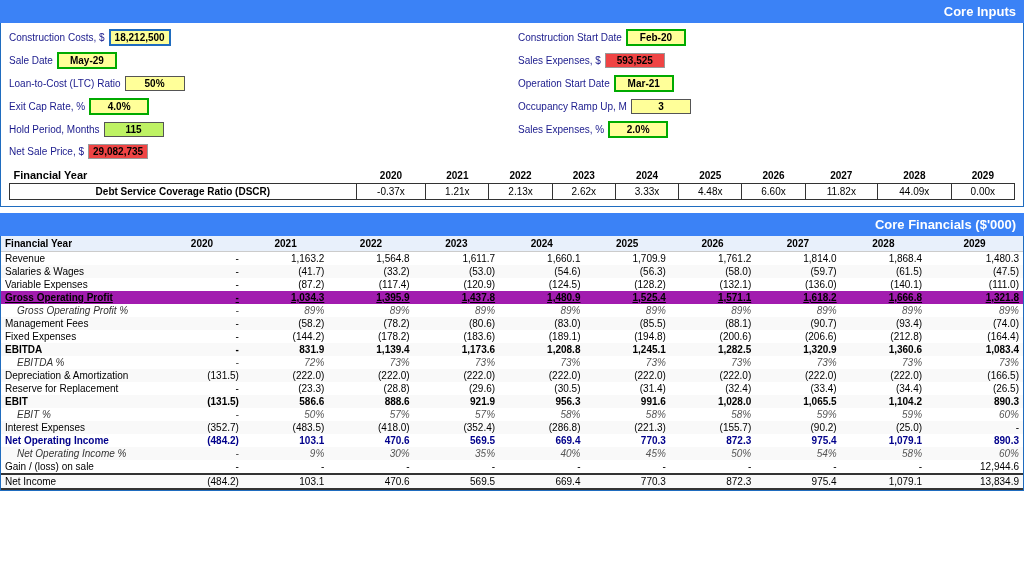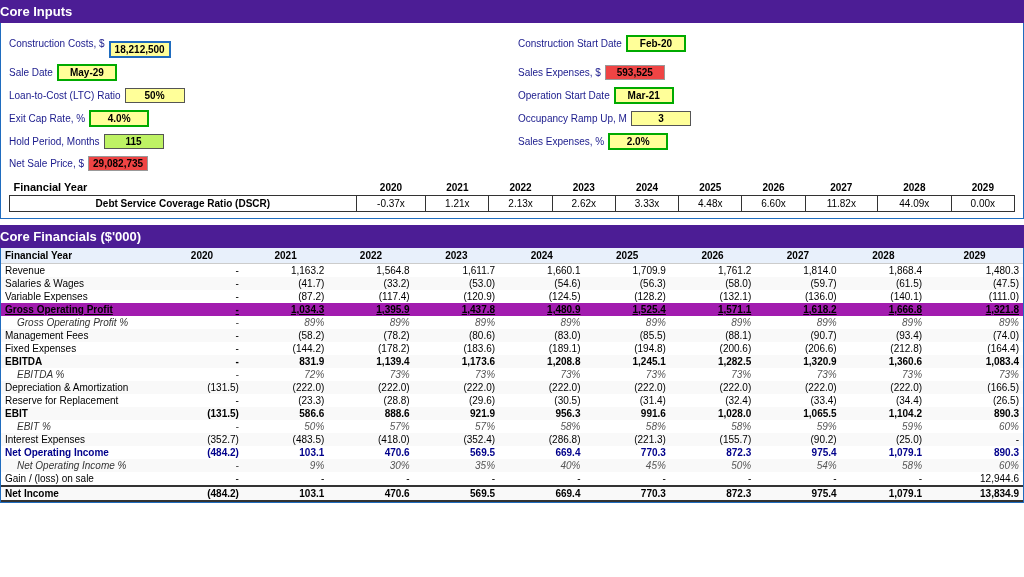--- a/index.html
+++ b/index.html
@@ -1,24 +1,24 @@
 <!DOCTYPE html>
 <html><head>
   <meta charset="utf-8">
   <style>
     * { margin: 0; padding: 0; box-sizing: border-box; }
     body { font-family: Arial, sans-serif; font-size: 11px; background: #fff; width: 1024px; }
     
     .section-header {
-      background: #4c1d95;
+      background: #3b82f6;
       color: white;
-      text-align: left;
+      text-align: right;
       font-weight: bold;
       font-size: 13px;
-      padding: 4px 0;
+      padding: 4px 8px;
     }
     
     .input-row {
       display: flex;
       align-items: center;
       gap: 4px;
     }
     
     .input-label {
       font-size: 10px;
@@ -32,21 +32,20 @@
       padding: 1px 4px;
       font-size: 10px;
       font-weight: bold;
       min-width: 60px;
       text-align: center;
     }
     
     .input-value.blue-border {
       border: 2px solid #1f6cbf;
       background: #ffff99;
-      margin-top: 12px;
     }
     
     .input-value.green-border {
       border: 2px solid #00aa00;
       background: #ffff99;
     }
     
     .input-value.gray-bg {
       background: #ef4444;
       border: 1px solid #999;
@@ -450,21 +449,21 @@
             <td>-</td>
             <td>-</td>
             <td>-</td>
             <td>-</td>
             <td>-</td>
             <td>-</td>
             <td>-</td>
             <td>-</td>
             <td>12,944.6</td>
           </tr>
-          <tr style="font-weight: bold; border-top: 2px solid rgb(51, 51, 51); border-bottom: 2px solid rgb(51, 51, 51); padding-left: 12px;">
+          <tr style="font-weight: normal; border-top: 2px solid rgb(51, 51, 51); border-bottom: 2px solid rgb(51, 51, 51); padding-left: 12px;">
             <td class="left-align">Net Income</td>
             <td>(484.2)</td>
             <td>103.1</td>
             <td>470.6</td>
             <td>569.5</td>
             <td>669.4</td>
             <td>770.3</td>
             <td>872.3</td>
             <td>975.4</td>
             <td>1,079.1</td>

